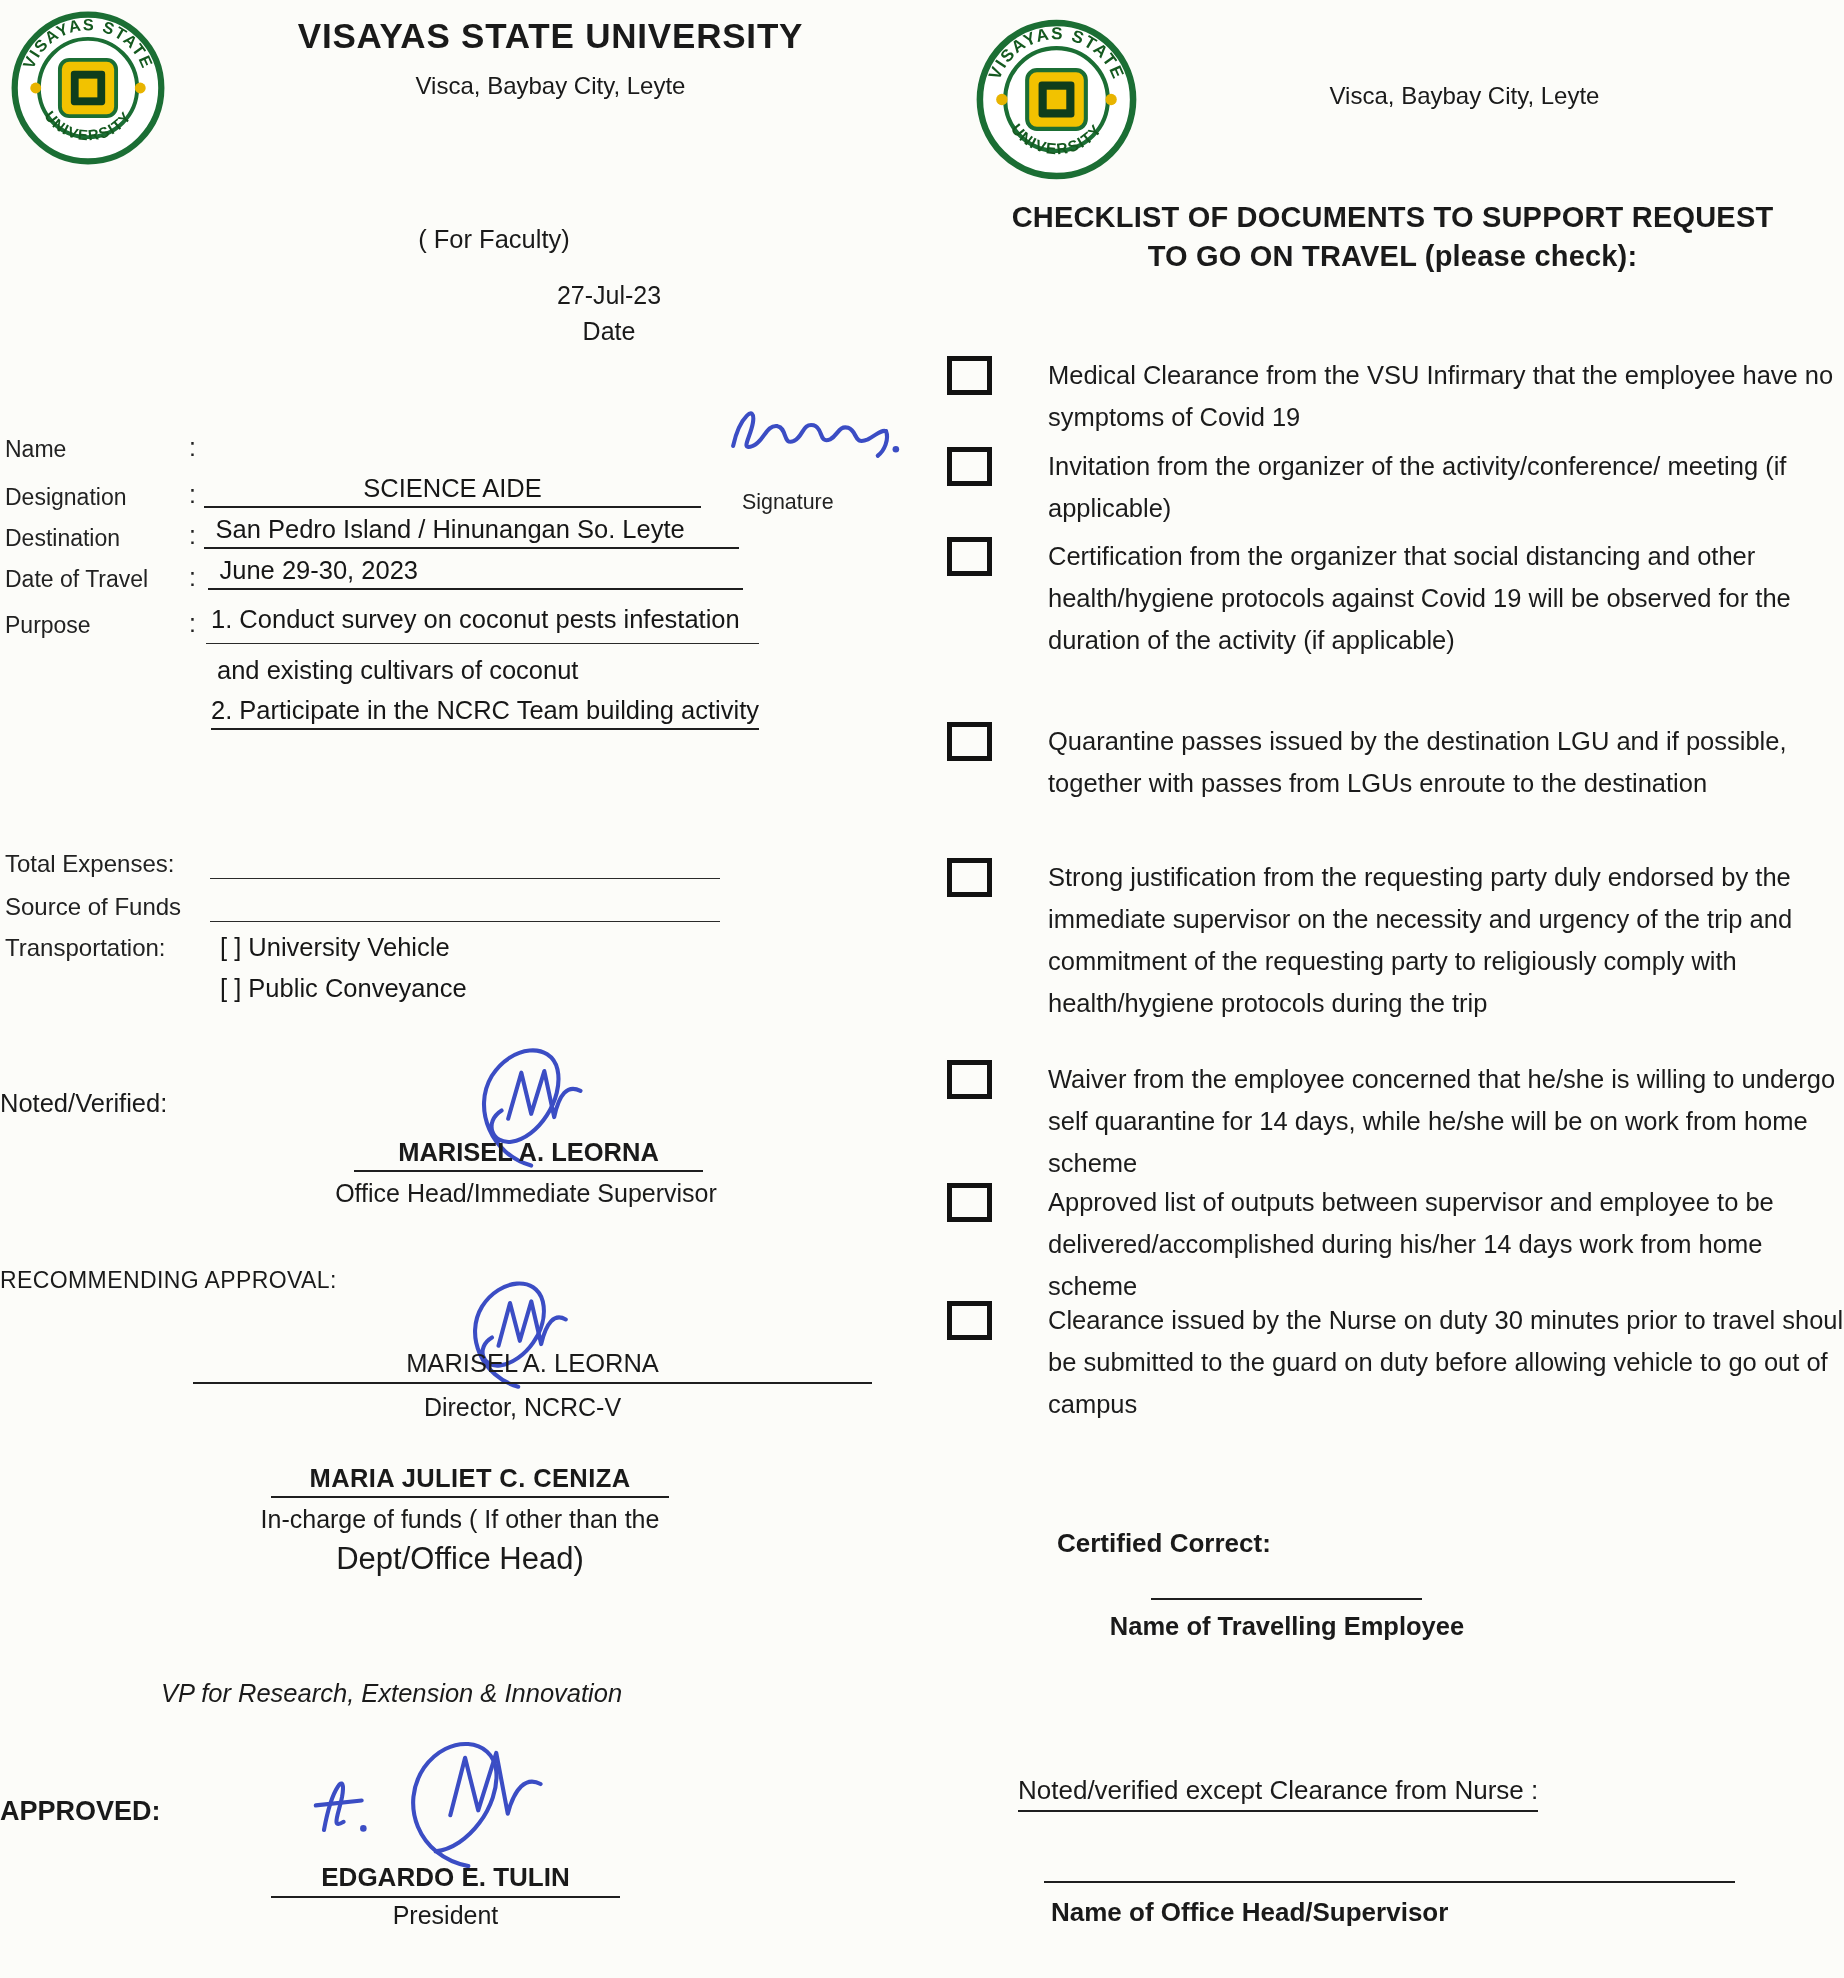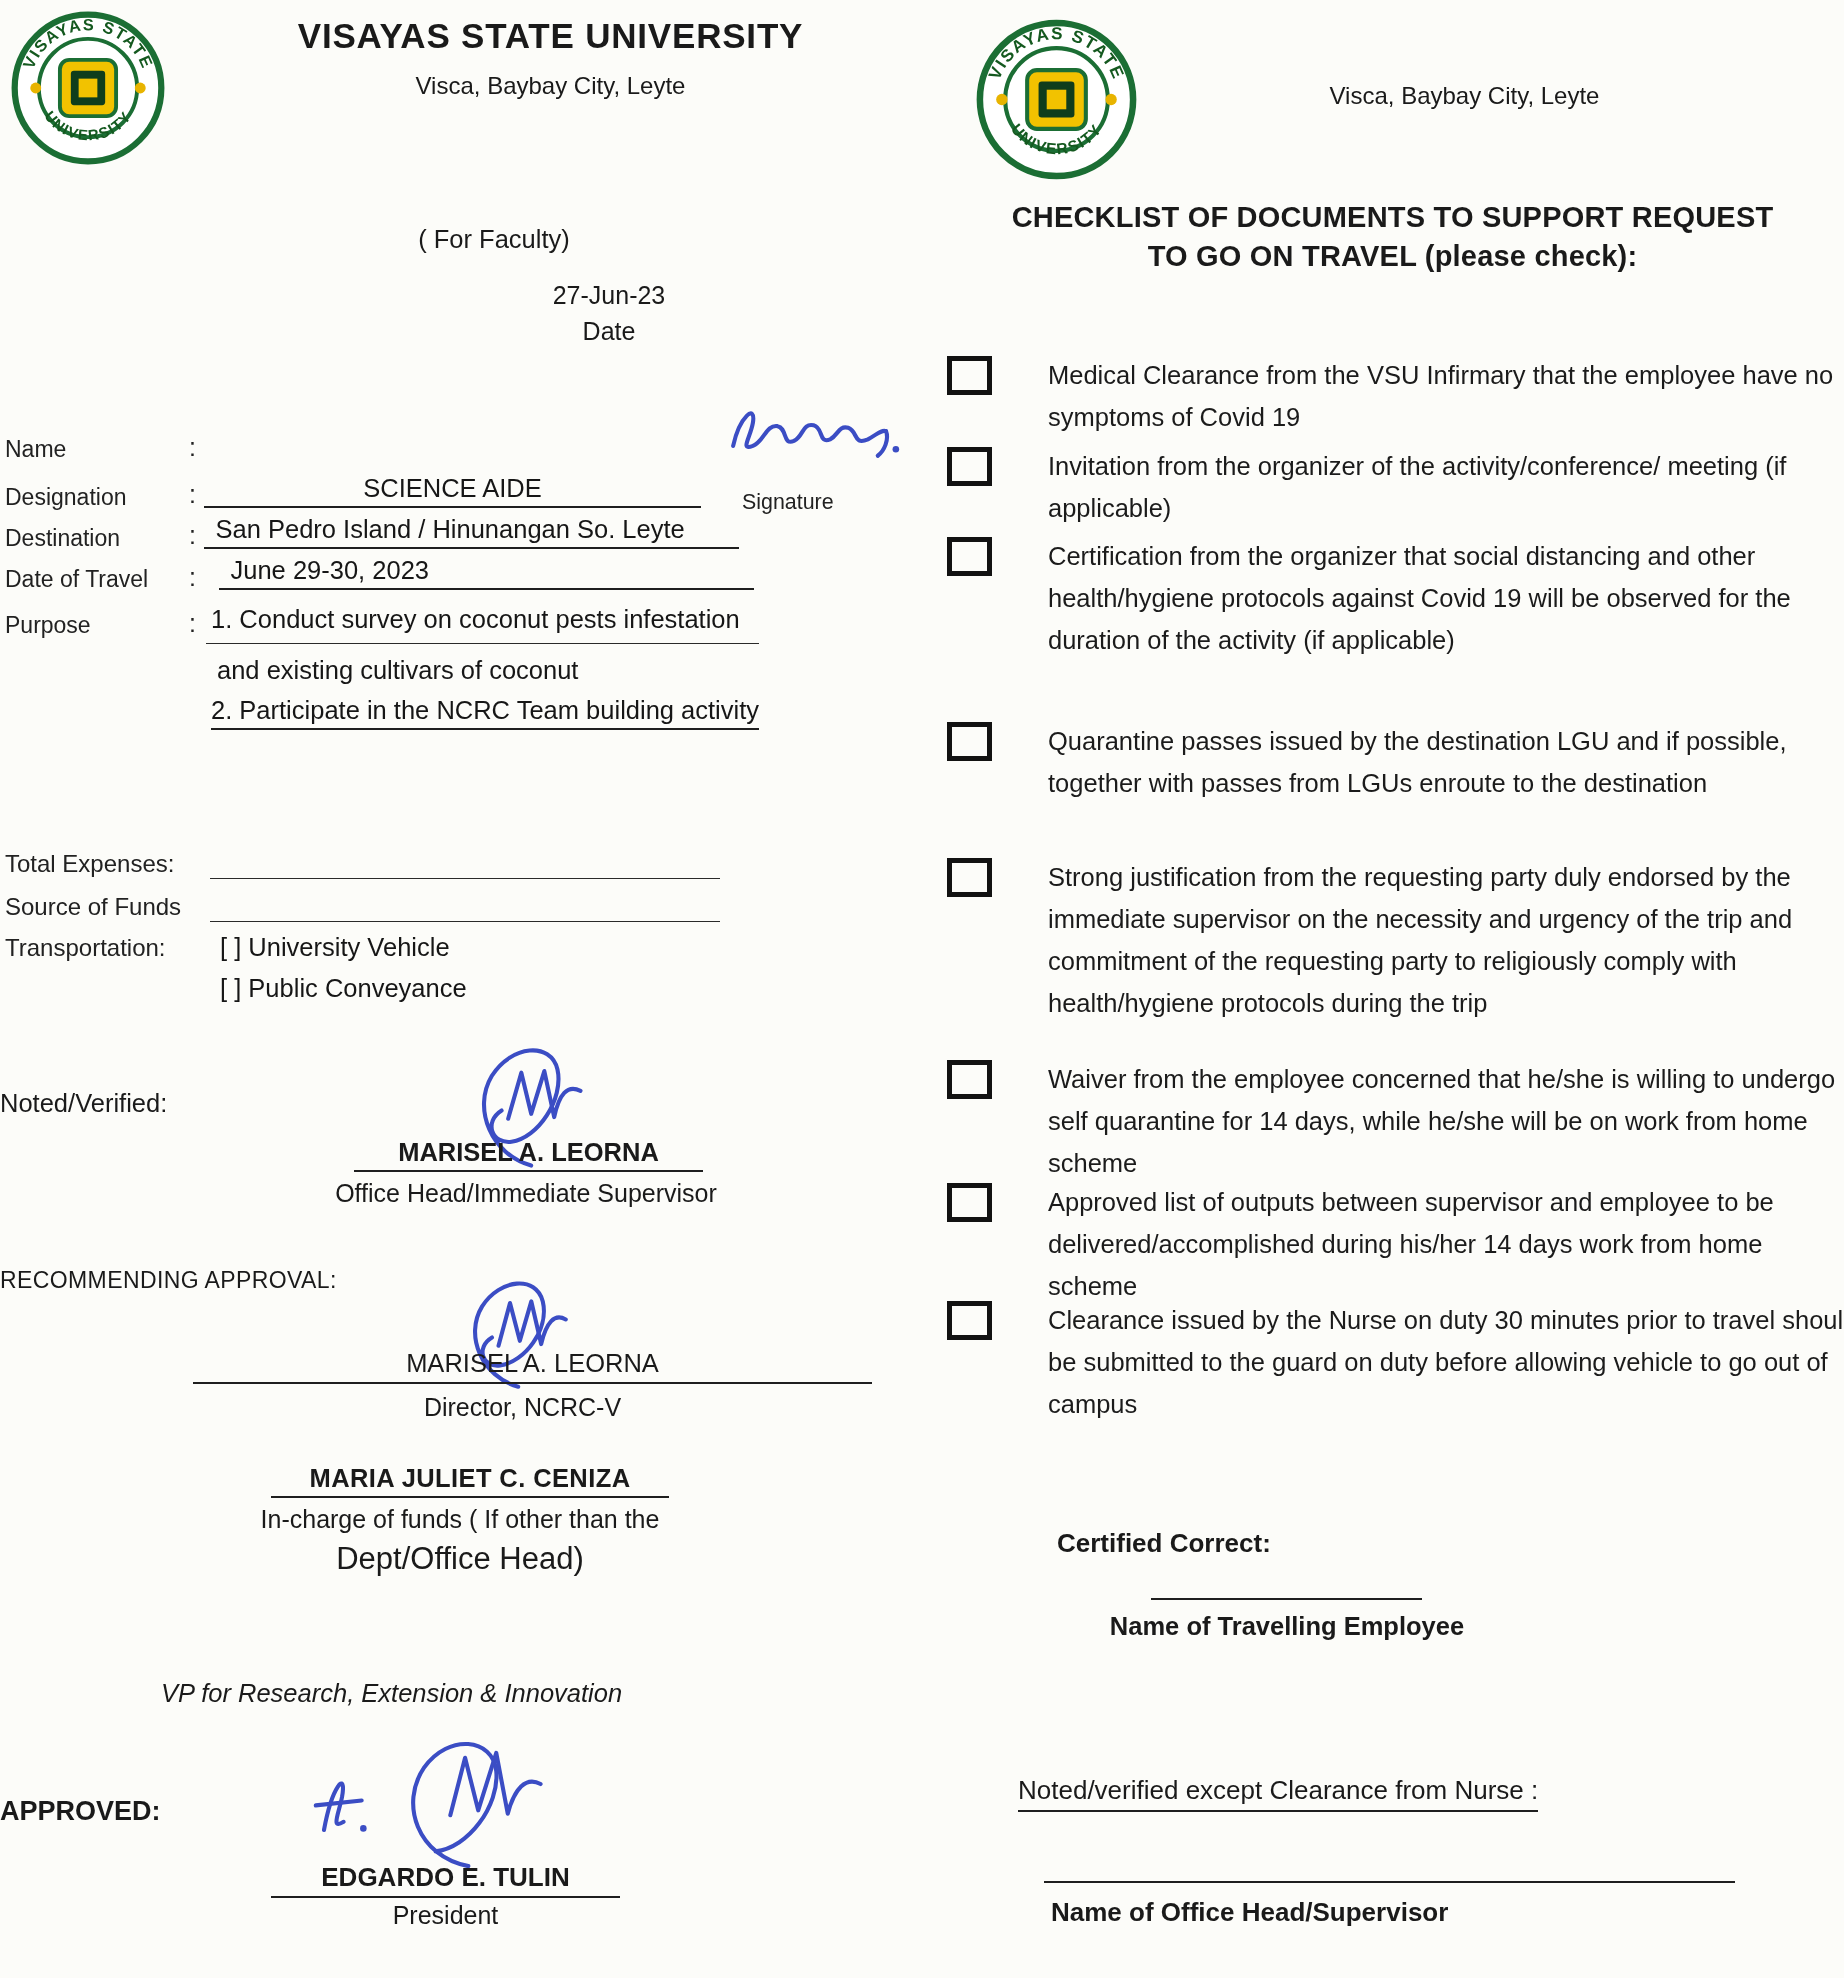--- a/index.html
+++ b/index.html
@@ -57,21 +57,21 @@
       <rect x="78" y="78" width="44" height="44" rx="4" fill="#0f3d1c"></rect>
       <rect x="88" y="88" width="24" height="24" fill="#f2c200"></rect>
     </svg>
   </div>
 
   <div class="abs c b" style="left:197px; top:16.4px; width:707px; font-size:35px; letter-spacing:0.8px;">VISAYAS STATE UNIVERSITY</div>
   <div class="abs c" style="left:197px; top:72px; width:707px; font-size:24px;">Visca, Baybay City, Leyte</div>
 
   <div class="abs c" style="left:132px; top:225px; width:724px; font-size:25.5px;">( For Faculty)</div>
 
-  <div class="abs c" style="left:428px; top:281px; width:362px; font-size:25px;">27-Jun-23</div>
+  <div class="abs c" style="left:428px; top:281px; width:362px; font-size:25px;">27-Jul-23</div>
   <div class="abs c" style="left:428px; top:317px; width:362px; font-size:25px;">Date</div>
 
   <span class="abs lbl" style="left:5px; top:436px;">Name</span>
   <span class="abs colon" style="left:189px; top:433px;">:</span>
 
   <div class="abs" style="left:720px; top:380px;">
     <svg class="sig-svg" width="189" height="103" viewBox="0 0 230 125">
       <path d="M16,80 C24,44 44,28 40,52 C37,70 24,86 40,80 C54,74 56,54 70,56 C82,58 76,80 90,74 C102,68 100,52 114,55 C126,58 120,78 134,72 C144,67 144,55 156,58 C168,62 162,80 180,72 C190,67 196,60 202,62"></path>
       <path d="M202,62 C206,72 200,86 192,92"></path>
       <circle cx="214" cy="84" r="4" fill="#2b3fc0" stroke="none"></circle>
@@ -82,21 +82,21 @@
   <span class="abs lbl" style="left:5px; top:484px;">Designation</span>
   <span class="abs colon" style="left:189px; top:480px;">:</span>
   <span class="abs c ul val" style="left:204px; top:474px; width:497px; padding-bottom:3.3px;">SCIENCE AIDE</span>
 
   <span class="abs lbl" style="left:5px; top:525px;">Destination</span>
   <span class="abs colon" style="left:189px; top:521px;">:</span>
   <span class="abs ul val" style="left:204px; top:515px; width:535px; padding:0 0 3.3px 11.5px;">San Pedro Island / Hinunangan So. Leyte</span>
 
   <span class="abs lbl" style="left:5px; top:566px;">Date of Travel</span>
   <span class="abs colon" style="left:189px; top:563px;">:</span>
-  <span class="abs ul val" style="left:219px; top:556px; width:535px; padding:0 0 3.3px 11.5px;">June 29-30, 2023</span>
+  <span class="abs ul val" style="left:208px; top:556px; width:535px; padding:0 0 3.3px 11.5px;">June 29-30, 2023</span>
 
   <span class="abs lbl" style="left:5px; top:612px;text-align:right;">Purpose</span>
   <span class="abs colon" style="left:189px; top:609px;">:</span>
   <span class="abs val" style="left:211px; top:605px; width:674px;">1.  Conduct survey on coconut pests infestation</span>
   <div class="abs ul2" style="left:206px; top:618px; width:553px; height:26px;"></div>
   <span class="abs val" style="left:217px; top:656px;">and existing cultivars of coconut</span>
   <span class="abs val ul" style="left:211px; top:696px; padding-bottom:2.5px;">2. Participate in the NCRC Team building activity</span>
 
   <span class="abs lbl" style="left:5px; top:850px; font-size:24px;">Total Expenses:</span>
   <div class="abs ul2" style="left:210px; top:844px; width:510px; height:35px;"></div>

